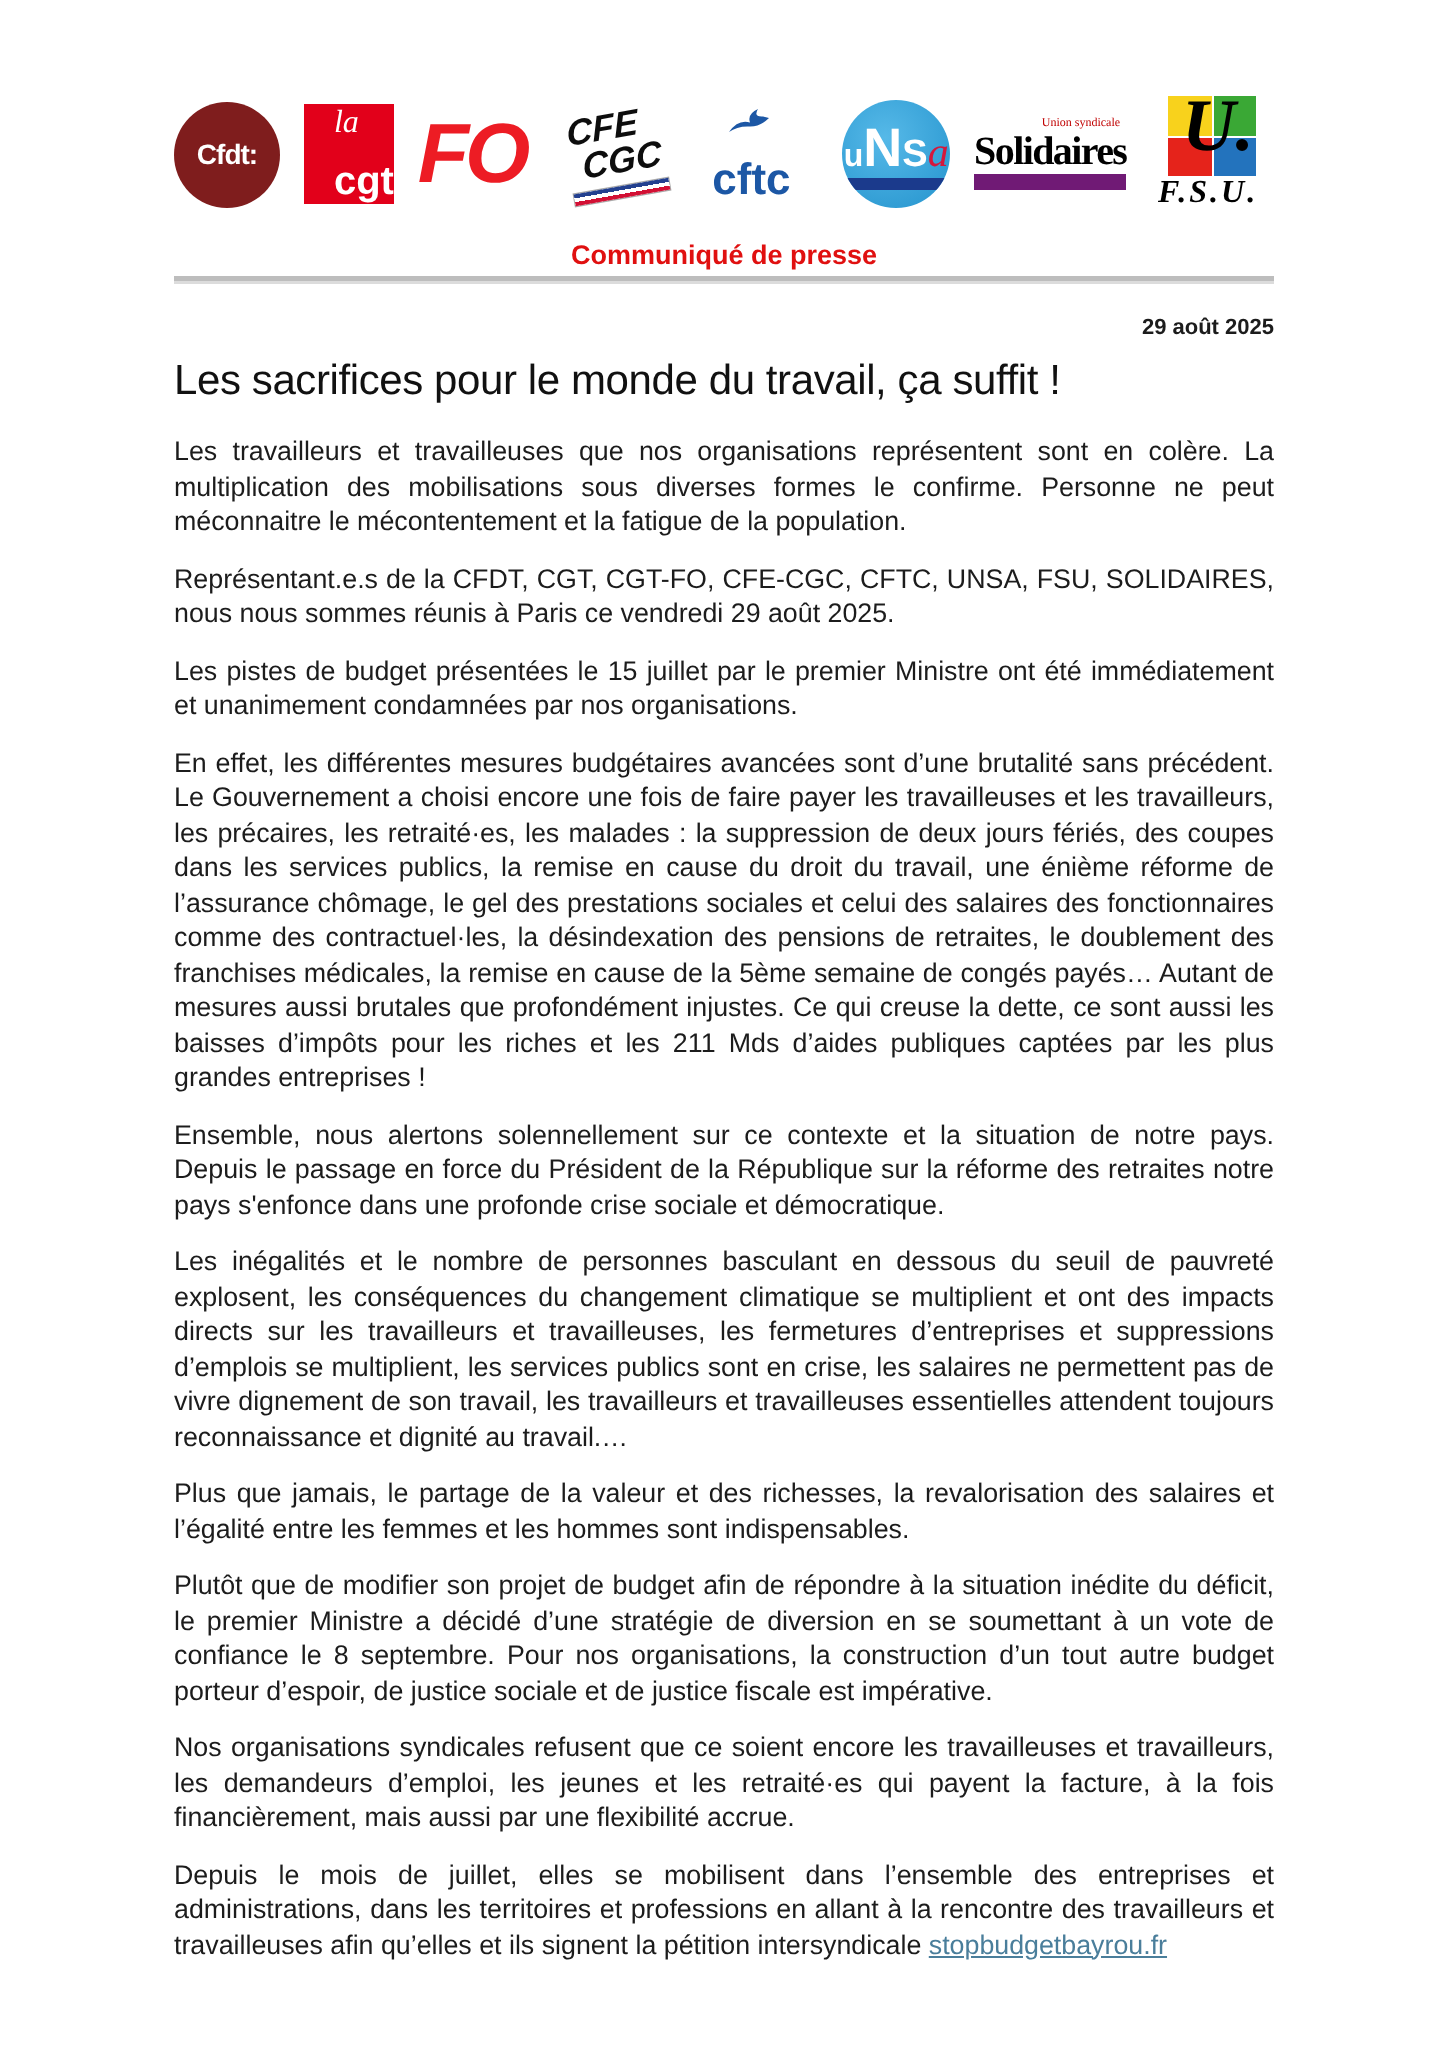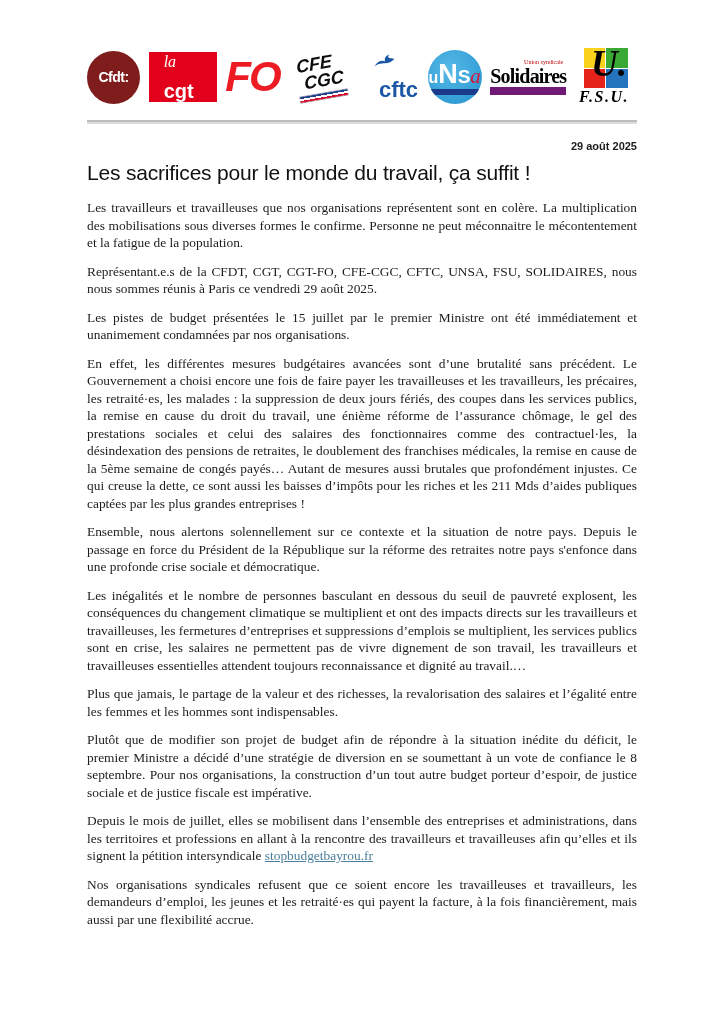--- a/index.html
+++ b/index.html
@@ -25,21 +25,21 @@
   }
   .logo { flex: 0 0 auto; }
 
   .logo-cfdt {
     width: 53px; height: 53px; border-radius: 50%;
     background: #7f1d1d;
     display: flex; align-items: center; justify-content: center;
   }
   .logo-cfdt .cfdt-text { color: #fff; font-weight: bold; font-size: 14px; letter-spacing: -0.5px; }
 
-  .logo-cgt { position: relative; width: 68px; height: 50px; background: #e2001a; }
+  .logo-cgt { position: relative; width: 45px; height: 50px; background: #e2001a; }
   .cgt-la {
     position: absolute; top: 1px; left: 15px;
     color: #fff; font-style: italic; font-size: 16px;
     font-family: "Liberation Serif", serif;
   }
   .cgt-main {
     position: absolute; bottom: 1px; left: 15px;
     color: #fff; font-weight: bold; font-size: 20px; line-height: 20px;
   }
 
@@ -59,21 +59,21 @@
   .cfe-stripe {
     position: absolute; bottom: 5px; left: 12px; width: 48px; height: 6px;
     transform: rotate(-10deg);
     background: linear-gradient(180deg, #23408f 0 34%, #ffffff 34% 66%, #d21034 66% 100%);
     box-shadow: 0 0 0 0.5px #aaa;
   }
 
   .logo-cftc { position: relative; width: 56px; height: 48px; }
   .cftc-dove { position: absolute; top: 0; left: 10px; width: 24px; height: 16px; }
   .cftc-text {
-    position: absolute; bottom: 0; left: 16px;
+    position: absolute; bottom: 0; left: 3px;
     color: #1c57a5; font-weight: bold; font-size: 22px; line-height: 22px;
   }
 
   .logo-unsa {
     position: relative; width: 54px; height: 54px; border-radius: 50%;
     background: radial-gradient(circle at 40% 35%, #56b9e8, #2493cd);
     overflow: hidden;
     display: flex; align-items: center; justify-content: center;
   }
   .unsa-letters { position: relative; top: -3px; white-space: nowrap; }
@@ -122,21 +122,20 @@
   .doc-title {
     font-size: 21px; font-weight: normal; color: #111;
     margin: 9px 0 14px 0; letter-spacing: -0.2px;
   }
 
   
   .doc-body p {
     margin: 0 0 11px 0;
     font-size: 13.4px; line-height: 17.5px;
     text-align: justify;
-    font-family: Liberation Serif, serif;
   }
   .doc-body a.petition-link {
     color: #4a7e9b; text-decoration: underline; cursor: pointer;
   }
 </style>
 </head>
 <body>
 
 <div class="page">
 
@@ -184,30 +183,31 @@
           <span class="fsu-c2"></span>
           <span class="fsu-c3"></span>
           <span class="fsu-c4"></span>
       </span>
       <span class="fsu-u">U.</span>
       <span class="fsu-text">F.S.U.</span>
     </div>
 
   </div>
 
+  <div class="communique">Communiqué de presse</div>
   <div class="rule"></div>
   <div class="date-line">29 août 2025</div>
   <h1 class="doc-title">Les sacrifices pour le monde du travail, ça suffit !</h1>
 
   <div class="doc-body">
     <p>Les travailleurs et travailleuses que nos organisations représentent sont en colère. La multiplication des mobilisations sous diverses formes le confirme. Personne ne peut méconnaitre le mécontentement et la fatigue de la population.</p>
     <p>Représentant.e.s de la CFDT, CGT, CGT-FO, CFE-CGC, CFTC, UNSA, FSU, SOLIDAIRES, nous nous sommes réunis à Paris ce vendredi 29 août 2025.</p>
     <p>Les pistes de budget présentées le 15 juillet par le premier Ministre ont été immédiatement et unanimement condamnées par nos organisations.</p>
     <p>En effet, les différentes mesures budgétaires avancées sont d’une brutalité sans précédent. Le Gouvernement a choisi encore une fois de faire payer les travailleuses et les travailleurs, les précaires, les retraité·es, les malades : la suppression de deux jours fériés, des coupes dans les services publics, la remise en cause du droit du travail, une énième réforme de l’assurance chômage, le gel des prestations sociales et celui des salaires des fonctionnaires comme des contractuel·les, la désindexation des pensions de retraites, le doublement des franchises médicales, la remise en cause de la 5ème semaine de congés payés… Autant de mesures aussi brutales que profondément injustes. Ce qui creuse la dette, ce sont aussi les baisses d’impôts pour les riches et les 211 Mds d’aides publiques captées par les plus grandes entreprises !</p>
     <p>Ensemble, nous alertons solennellement sur ce contexte et la situation de notre pays. Depuis le passage en force du Président de la République sur la réforme des retraites notre pays s'enfonce dans une profonde crise sociale et démocratique.</p>
     <p>Les inégalités et le nombre de personnes basculant en dessous du seuil de pauvreté explosent, les conséquences du changement climatique se multiplient et ont des impacts directs sur les travailleurs et travailleuses, les fermetures d’entreprises et suppressions d’emplois se multiplient, les services publics sont en crise, les salaires ne permettent pas de vivre dignement de son travail, les travailleurs et travailleuses essentielles attendent toujours reconnaissance et dignité au travail.…</p>
     <p>Plus que jamais, le partage de la valeur et des richesses, la revalorisation des salaires et l’égalité entre les femmes et les hommes sont indispensables.</p>
     <p>Plutôt que de modifier son projet de budget afin de répondre à la situation inédite du déficit, le premier Ministre a décidé d’une stratégie de diversion en se soumettant à un vote de confiance le 8 septembre. Pour nos organisations, la construction d’un tout autre budget porteur d’espoir, de justice sociale et de justice fiscale est impérative.</p>
+    <p>Nos organisations syndicales refusent que ce soient encore les travailleuses et travailleurs, les demandeurs d’emploi, les jeunes et les retraité·es qui payent la facture, à la fois financièrement, mais aussi par une flexibilité accrue.</p>
     <p><span>Depuis le mois de juillet, elles se mobilisent dans l’ensemble des entreprises et administrations, dans les territoires et professions en allant à la rencontre des travailleurs et travailleuses afin qu’elles et ils signent la pétition intersyndicale </span><a class="petition-link" href="#">stopbudgetbayrou.fr</a></p>
-    <p>Nos organisations syndicales refusent que ce soient encore les travailleuses et travailleurs, les demandeurs d’emploi, les jeunes et les retraité·es qui payent la facture, à la fois financièrement, mais aussi par une flexibilité accrue.</p>
   </div>
 
 </div>
 
 </body></html>

